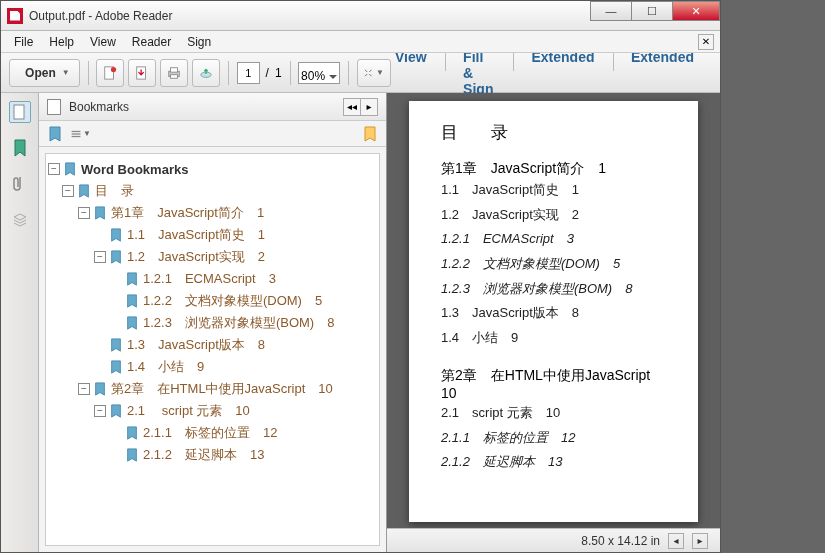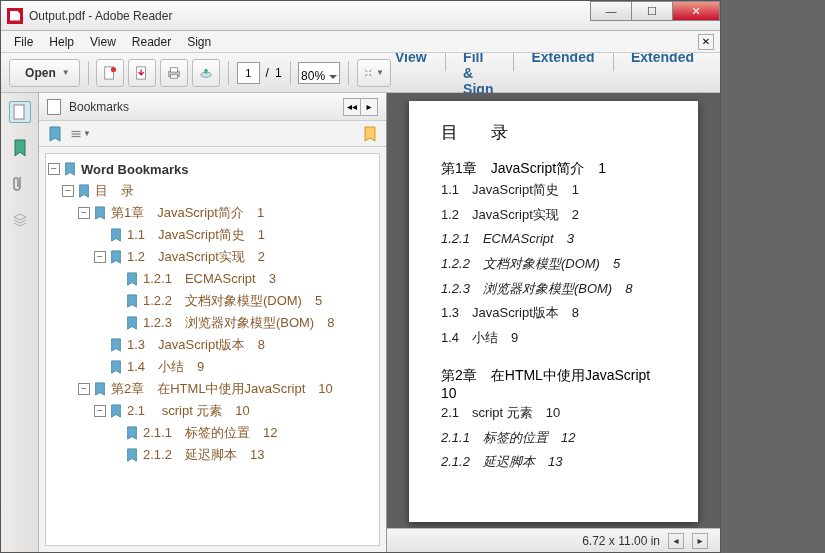--- a/index.html
+++ b/index.html
@@ -310,19 +310,19 @@
             <div class="dl it">1.2.3　浏览器对象模型(BOM)　8</div>
             <div class="dl">1.3　JavaScript版本　8</div>
             <div class="dl">1.4　小结　9</div>
             <div class="dch">第2章　在HTML中使用JavaScript　10</div>
             <div class="dl">2.1　script 元素　10</div>
             <div class="dl it">2.1.1　标签的位置　12</div>
             <div class="dl it">2.1.2　延迟脚本　13</div>
           </div>
       </div>
       <div class="statusbar">
-        <span>6.72 x 11.00 in</span>
+        <span>8.50 x 14.12 in</span>
         <div class="sb">◂</div>
         <div class="sb">▸</div>
       </div>
     </div>
   </div>
 </div>
 
 </body></html>

